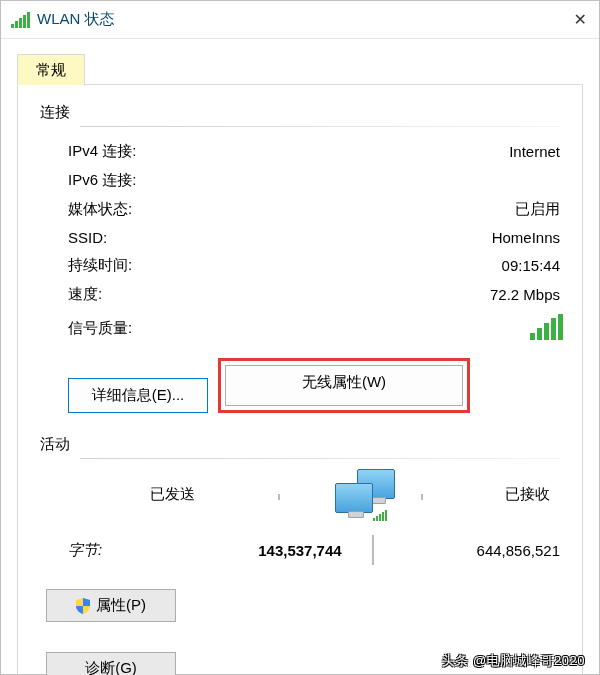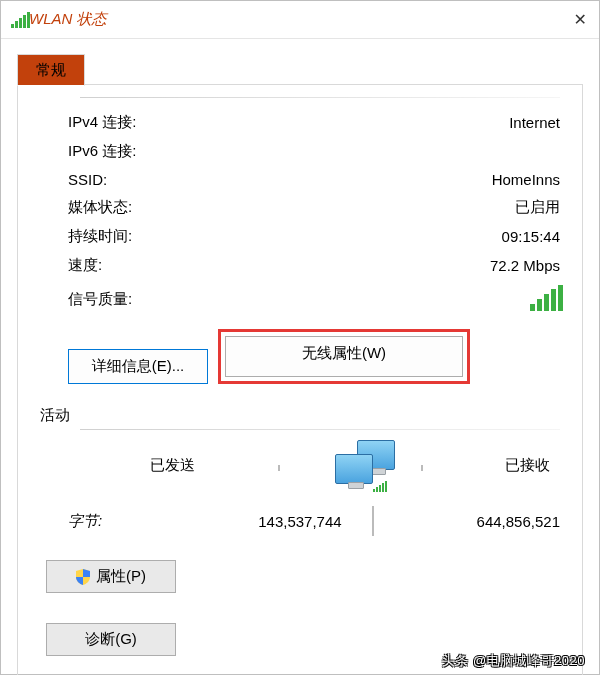--- a/index.html
+++ b/index.html
@@ -13,21 +13,21 @@
     height: 675px;
     overflow: hidden;
   }
   .titlebar {
     display: flex;
     align-items: center;
     height: 38px;
     padding: 0 12px 0 10px;
     border-bottom: 1px solid #e5e5e5;
   }
-  .titlebar .title-text { flex: 1; color: #c2410c; font-style: italic; }
+  .titlebar .title-text { margin-left: 8px; flex: 1; color: #0c4a6e; }
   .titlebar .close { width: 40px; text-align: right; font-size: 16px; color: #333; cursor: default; }
   .wifi-icon { width: 18px; height: 16px; position: relative; display: inline-block; }
   .wifi-icon span {
     position: absolute; bottom: 0; width: 3px; background: #3cb043;
   }
   .wifi-icon span:nth-child(1){ left:0;  height:4px; }
   .wifi-icon span:nth-child(2){ left:4px; height:7px; }
   .wifi-icon span:nth-child(3){ left:8px; height:10px; }
   .wifi-icon span:nth-child(4){ left:12px; height:13px; }
   .wifi-icon span:nth-child(5){ left:16px; height:16px; }
@@ -46,21 +46,21 @@
   .wifi-small span:nth-child(3){ left:6px; height:7px; }
   .wifi-small span:nth-child(4){ left:9px; height:9px; }
   .wifi-small span:nth-child(5){ left:12px; height:11px; }
 
   .body-area { padding: 10px 16px 0 16px; }
   .tabstrip { display: flex; align-items: flex-end; height: 36px; margin-bottom: 0; }
   .tab {
     border: 1px solid #d9d9d9;
     border-bottom: 1px solid #fff;
     padding: 6px 18px 5px 18px;
-    background: #c2410c;
+    background: #fef9c3;
     position: relative;
     top: 1px;
   }
   .panel-wrap { border: 1px solid #d9d9d9; border-top: 1px solid #d9d9d9; margin-top:-1px; min-height: 560px; padding: 14px 22px 12px 22px; }
 
   .group-title { margin: 4px 0 6px 0; }
   .divider { height: 1px; background: linear-gradient(to right, #d0d0d0, #f5f5f5); margin-left: 40px; margin-bottom: 10px; margin-top:-2px; }
   .row {
     display: flex;
     justify-content: space-between;
@@ -102,21 +102,21 @@
   .monitor::after{
     content:""; position:absolute; bottom:-6px; left:12px; width:14px; height:5px;
     background:#cfd3d6; border:1px solid #9aa0a5; border-radius:1px;
   }
   .monitor.back { top:0; left:28px; z-index:1; }
   .monitor.front { top:14px; left:6px; z-index:2; }
   .monitor-wifi { position:absolute; bottom:-2px; left:44px; z-index:3; }
 
   .bytes-row { display:flex; align-items:center; padding: 16px 0 6px 28px; }
   .bytes-row .lbl { width: 120px; font-style: italic; }
-  .bytes-row .sent-v { width: 160px; text-align: right; }
+  .bytes-row .sent-v { width: 160px; text-align: right; font-weight: bold; }
   .bytes-row .midsep { width: 2px; height: 30px; background: #bbb; margin: 0 30px; }
   .bytes-row .recv-v { width: 160px; text-align: right; }
 
   .footer-btns { display:flex; gap: 30px; padding: 18px 0 8px 6px; flex-direction: column; }
   .fbtn {
     border: 1px solid #adadad;
     background: #e9e9e9;
     padding: 6px 0;
     width: 130px;
     text-align: center;
@@ -158,36 +158,37 @@
     <span class="close">✕</span>
   </div>
 
   <div class="body-area">
     <div class="tabstrip">
       <div class="tab">常规</div>
     </div>
 
     <div class="panel-wrap">
 
+      <div class="group-title">连接</div>
       <div class="divider"></div>
 
       <div class="row">
         <span class="label">IPv4 连接:</span>
         <span class="value">Internet</span>
       </div>
       <div class="row">
         <span class="label">IPv6 连接:</span>
       </div>
       <div class="row">
+        <span class="label">媒体状态:</span>
+        <span class="value">已启用</span>
+      </div>
+      <div class="row">
         <span class="label">SSID:</span>
         <span class="value">HomeInns</span>
-      </div>
-      <div class="row">
-        <span class="label">媒体状态:</span>
-        <span class="value">已启用</span>
       </div>
       <div class="row">
         <span class="label">持续时间:</span>
         <span class="value">09:15:44</span>
       </div>
       <div class="row">
         <span class="label">速度:</span>
         <span class="value">72.2 Mbps</span>
       </div>
       <div class="row">

